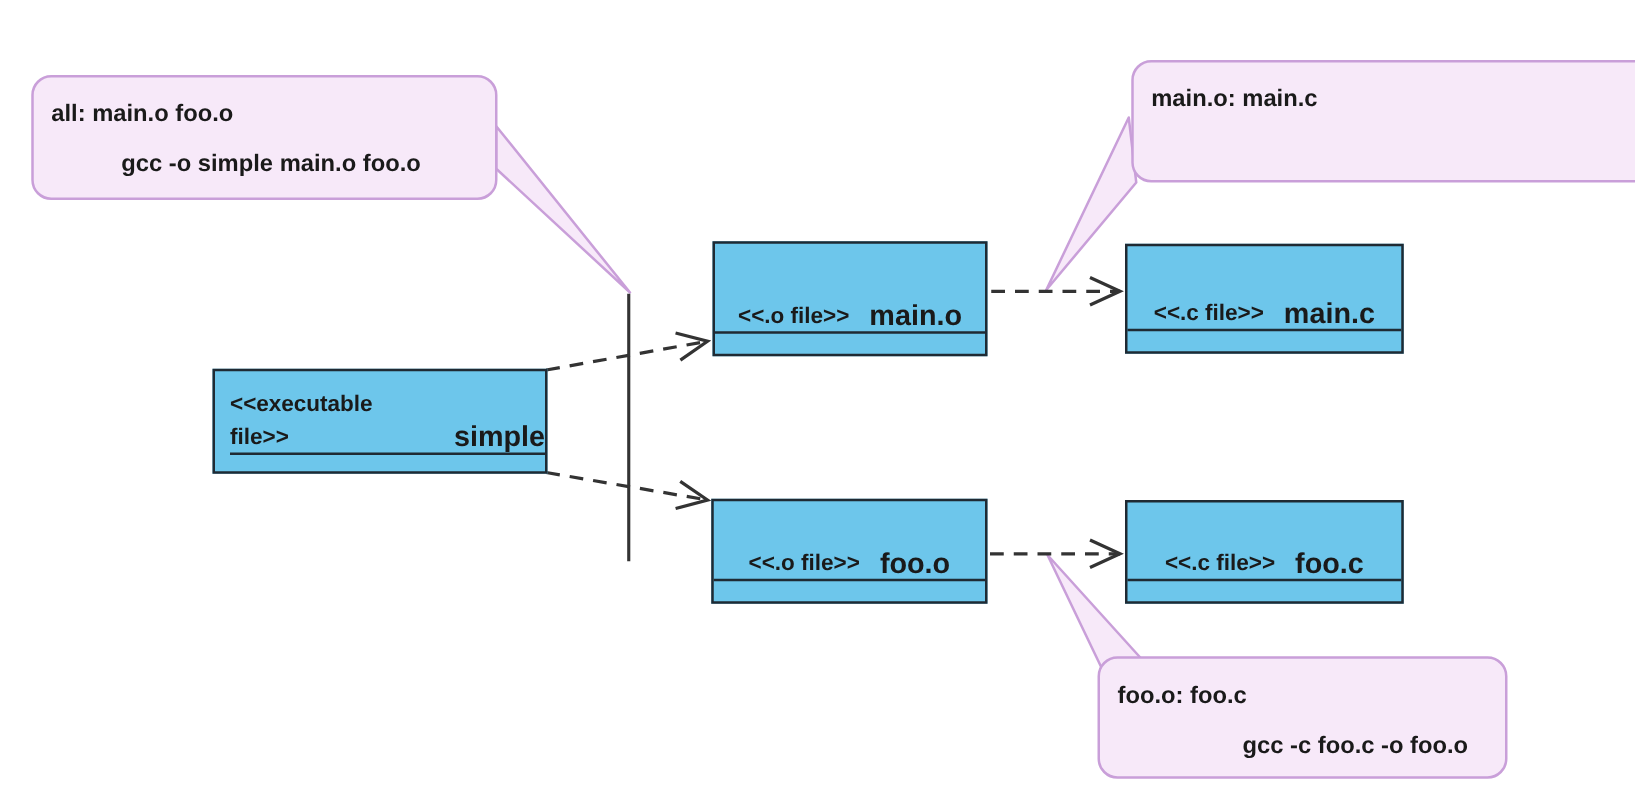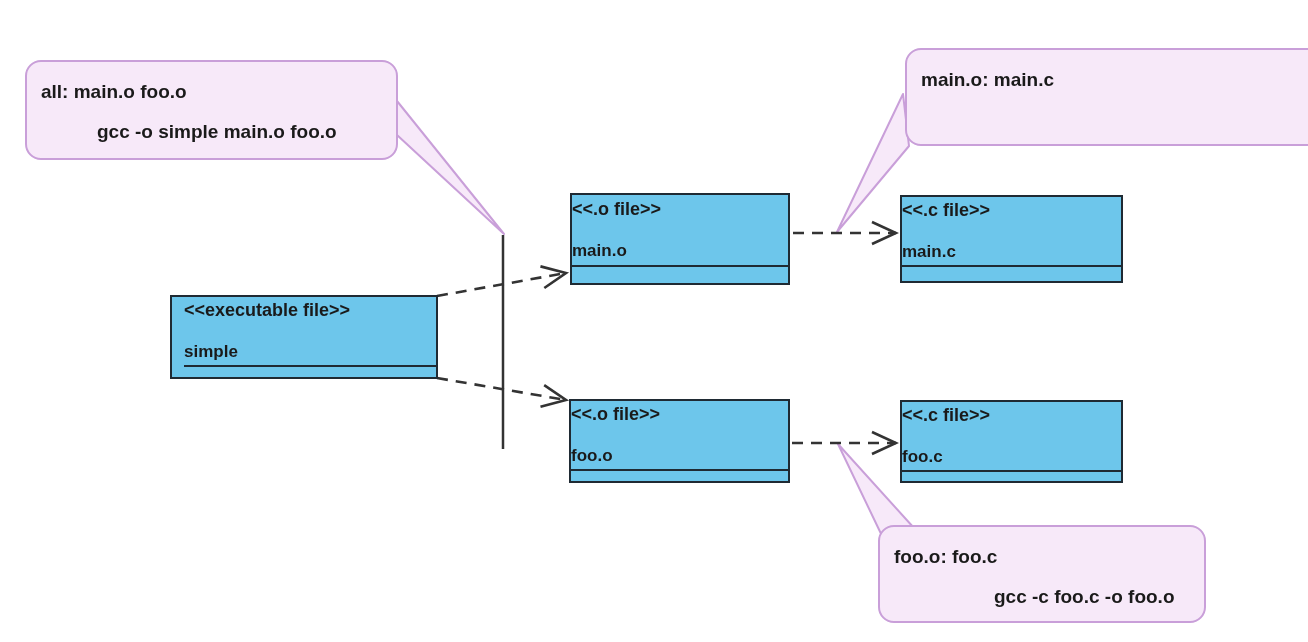--- a/index.html
+++ b/index.html
@@ -36,26 +36,26 @@
   #callout-foo  .co-line2{margin-left:100px;}
 
   
   .node{
     position:absolute;z-index:2;
     background:var(--node-fill);
     border:2px solid var(--node-border);
     display:flex;flex-direction:column;
   }
   .node-body{
-    flex:1;display:flex;flex-direction:column;
-    align-items:flex-start;justify-content:center;
+    flex:1;display:flex;flex-direction:row;
+    align-items:flex-end;justify-content:center;
     gap:16px;
   }
   .stereotype{font-size:18px;font-weight:700;line-height:26px;}
-  .node-name{font-size:17px;font-weight:700;line-height:26px;}
+  .node-name{font-size:23px;font-weight:700;line-height:26px;}
   .node-strip{height:18px;border-top:2px solid var(--node-border);}
 
   #node-simple {left:170px;top:295px;width:268px;height:84px;padding-left:12px;}
   #node-simple .node-strip{height:15px;}
   #node-main-o {left:570px;top:193px;width:220px;height:92px;}
   #node-main-c {left:900px;top:195px;width:223px;height:88px;}
   #node-foo-o  {left:569px;top:399px;width:221px;height:84px;}
   #node-foo-c  {left:900px;top:400px;width:223px;height:83px;}
 
   .tail{fill:var(--callout-fill);stroke:var(--callout-border);stroke-width:2;stroke-linejoin:round;}

